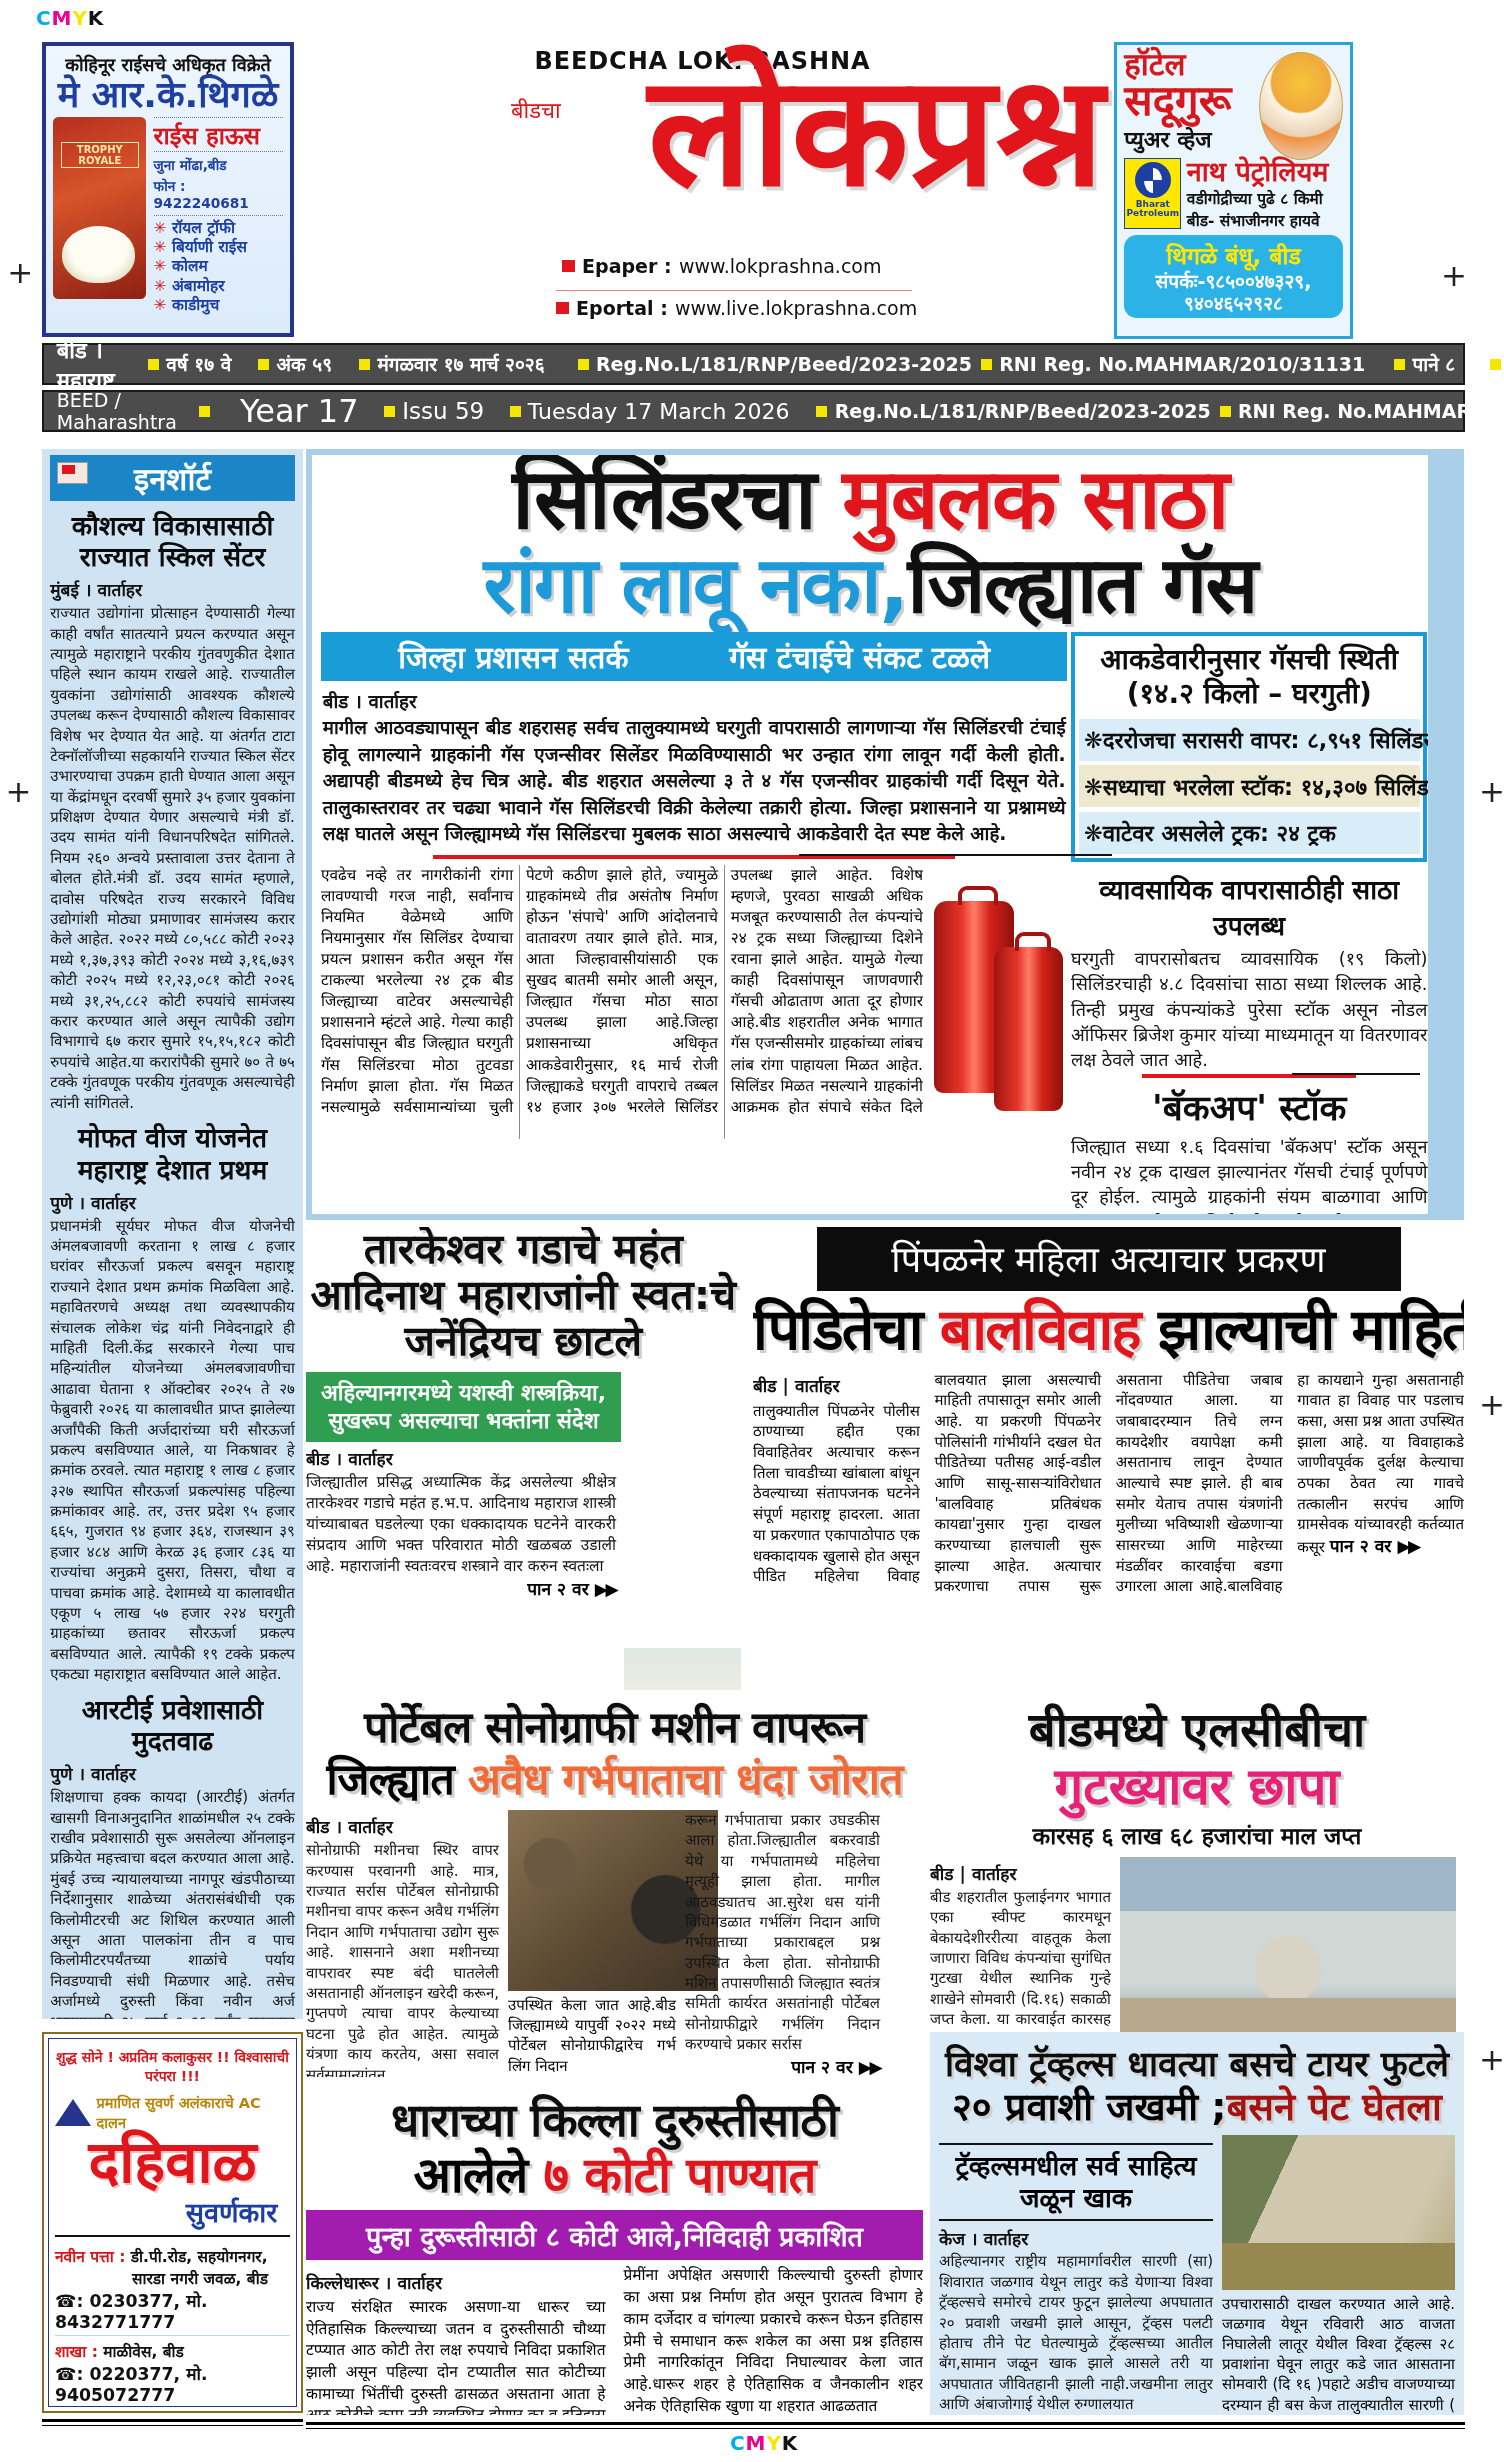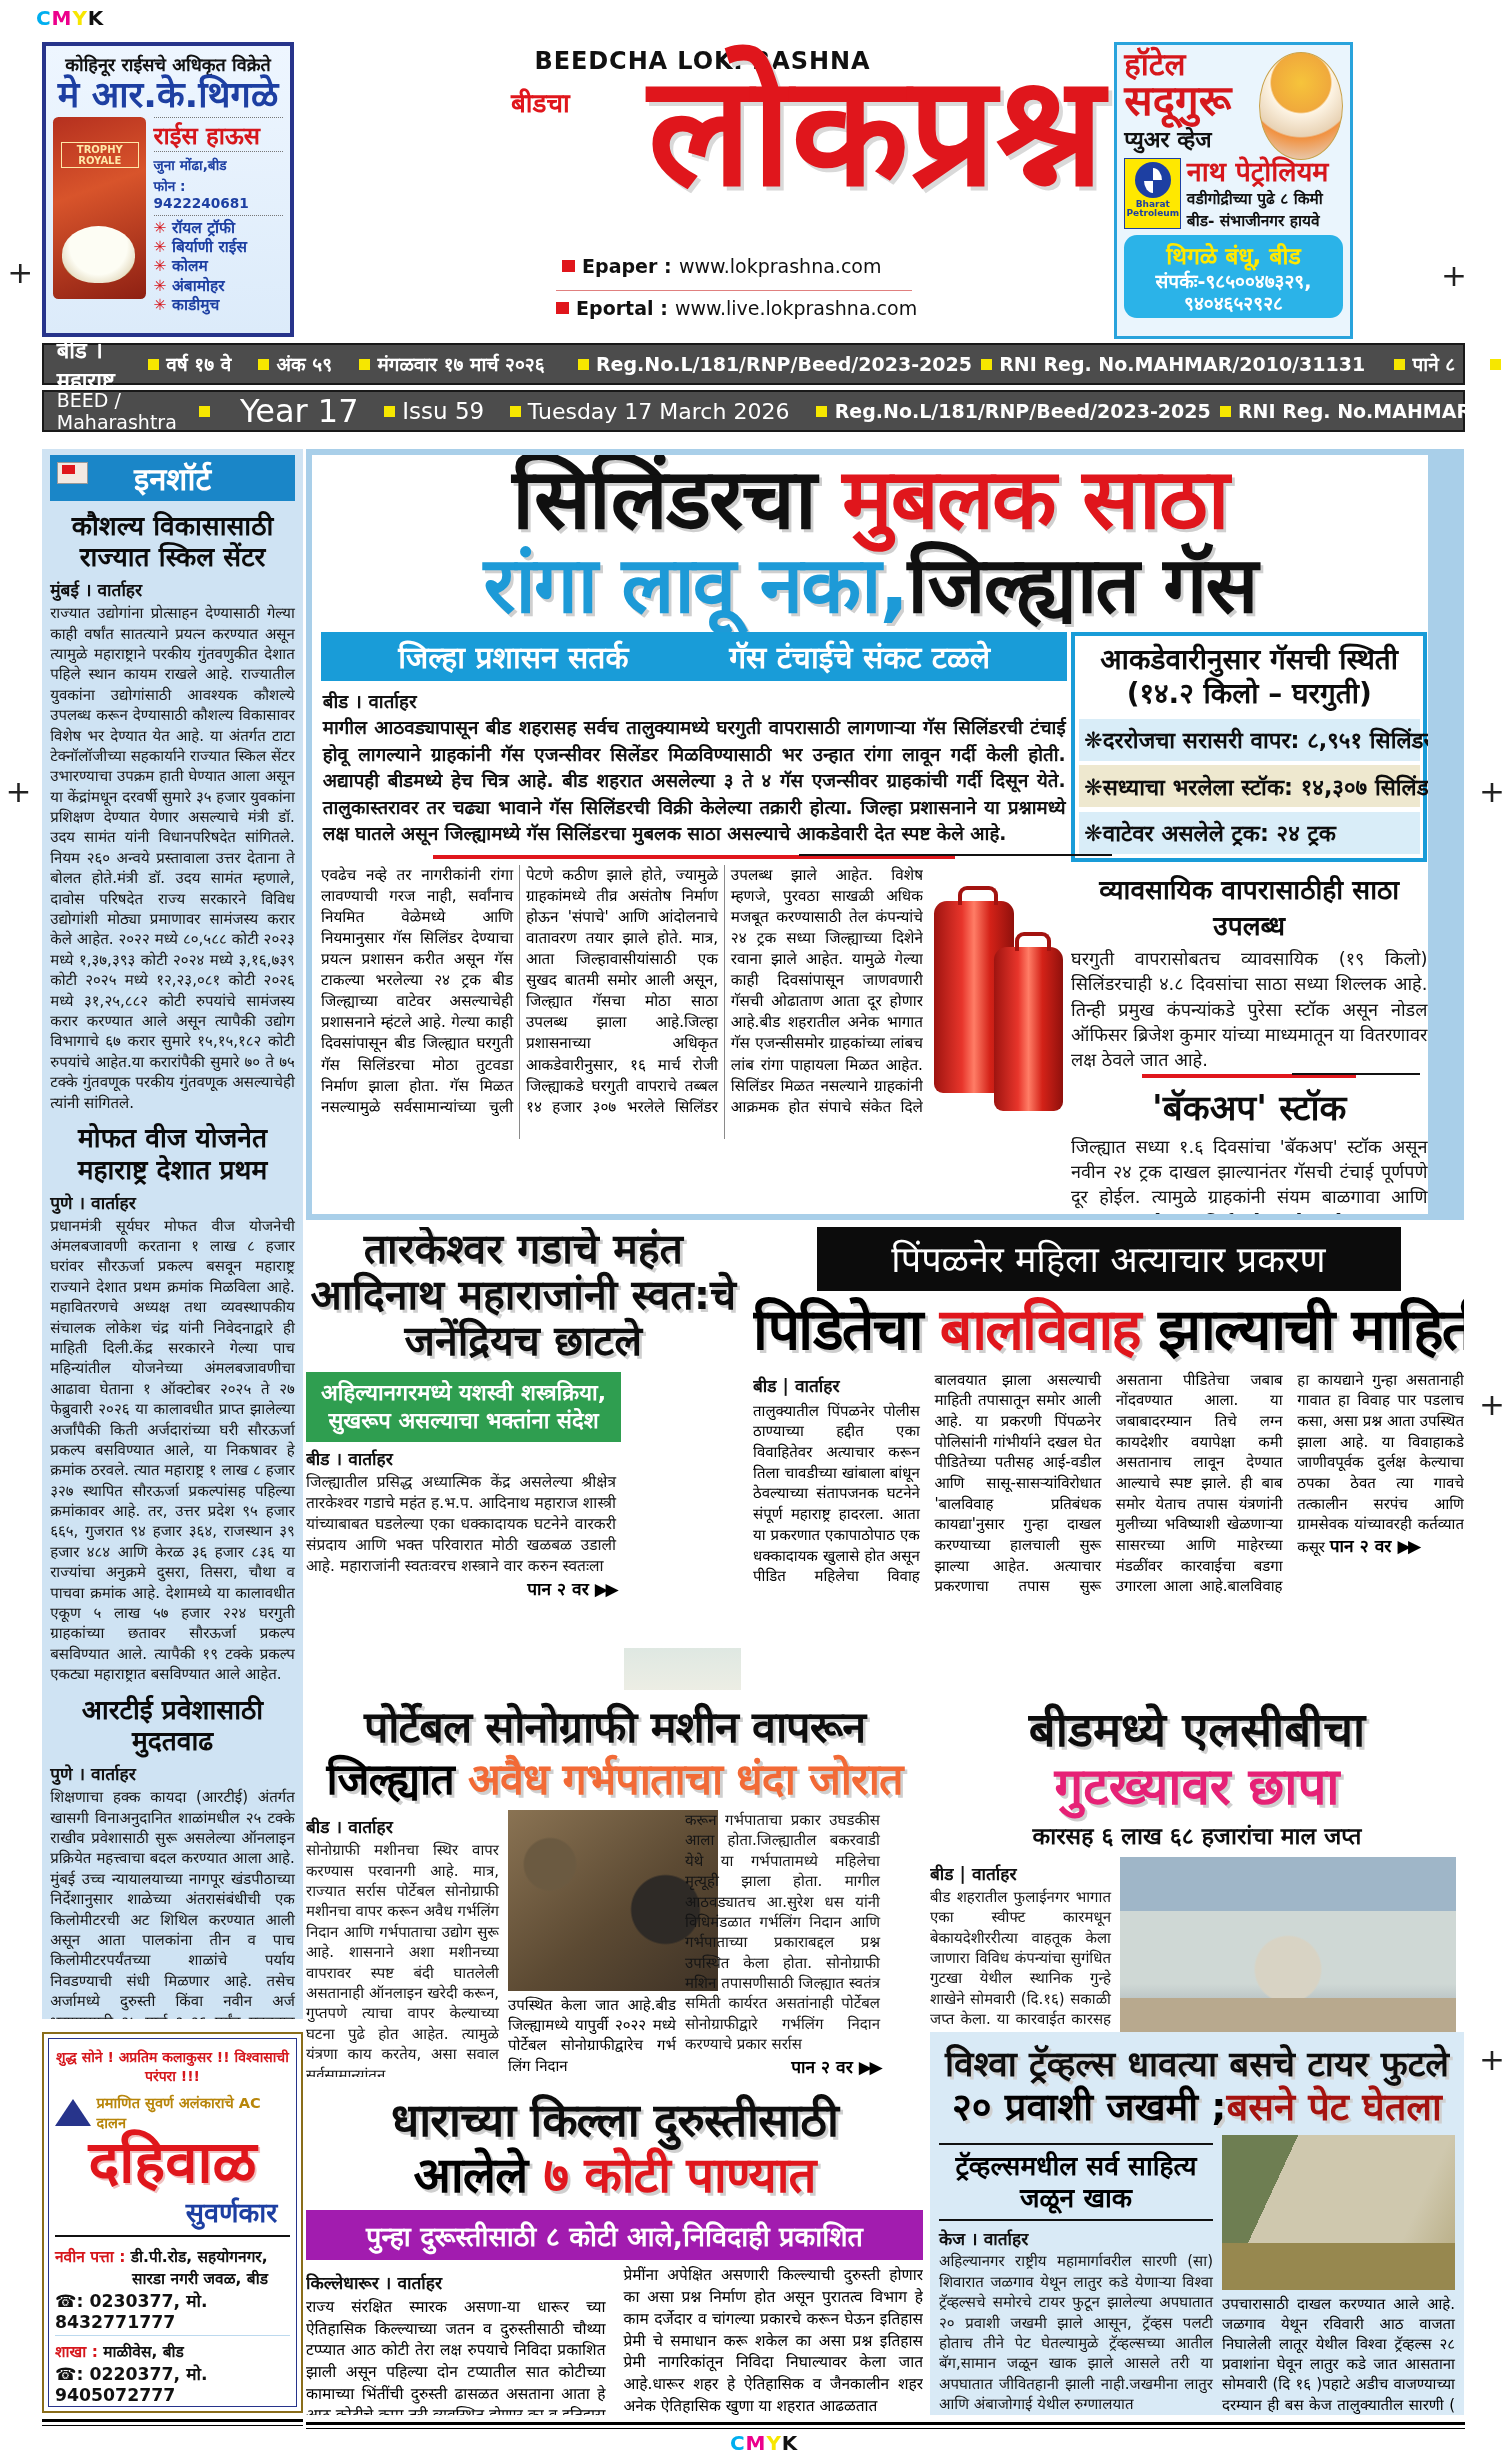--- a/index.html
+++ b/index.html
@@ -24,21 +24,21 @@
               font-size:10px; font-weight:bold; border:0.9px solid #ffe9a8; padding:0.9px;}
   .rice-bag .bowl { position:absolute; bottom:16.4px; left:9px; width:73px; height:57px; border-radius:50% 50% 45% 45%;
               background:radial-gradient(circle at 50% 35%,#fdfdf4 55%,#e8e0c8 75%,#a7742e 78%);}
   .rice-info { padding-left:7.3px; }
   .rice-info .shop { color:#d6171c; font-weight:bold; font-size:24px; border-top:0.9px dotted #777; border-bottom:0.9px dotted #777; }
   .rice-info .addr, .rice-info .ph { color:#1d3fa2; font-weight:bold; font-size:13.7px; margin-top:2.7px;}
   .rice-items { margin-top:3.6px; border-top:0.9px dotted #777; padding-top:2.7px;}
   .rice-items div { color:#1d3fa2; font-weight:bold; font-size:15.5px; line-height:1.25; text-align:left; }
   .rice-items .ast { color:#d6171c; }
 
-  .masthead-citytag { left:511px; top:84px; color:#e0161c; font-size:26px; font-weight:bold; }
+  .masthead-citytag { left:511px; top:94px; color:#e0161c; font-size:22px; font-weight:normal; }
   .masthead-logo { left:301px; top:44px; width:803px; text-align:right; color:#e0161c; font-weight:bold;
                    font-size:153px; line-height:1.15; text-shadow:3.6px 3.6px 0 #d9d9d9; white-space:nowrap;}
   .masthead-en { left:301px; top:47px; width:803px; text-align:center; color:#111; font-weight:bold; font-size:24px; letter-spacing:0.9px;}
   .ep-line { left:556px; font-size:19px; color:#111; display:flex; align-items:center; gap:7.3px;}
   .ep-line b { font-weight:bold; }
   .sq-red { width:12.8px; height:12.8px; background:#e0161c; display:inline-block; flex:none;}
   .ep-rule { left:556px; top:290px; width:356px; border-top:1.8px solid #e0807f; }
 
   .ad-hotel { left:1114px; top:42px; width:239px; height:297px; border:3.6px solid #29a3dc; background:#eaf5fd; padding:3.6px 7.3px; overflow:hidden;}
   .ad-hotel .h1 { color:#d6171c; font-weight:bold; font-size:31px; line-height:1; }

